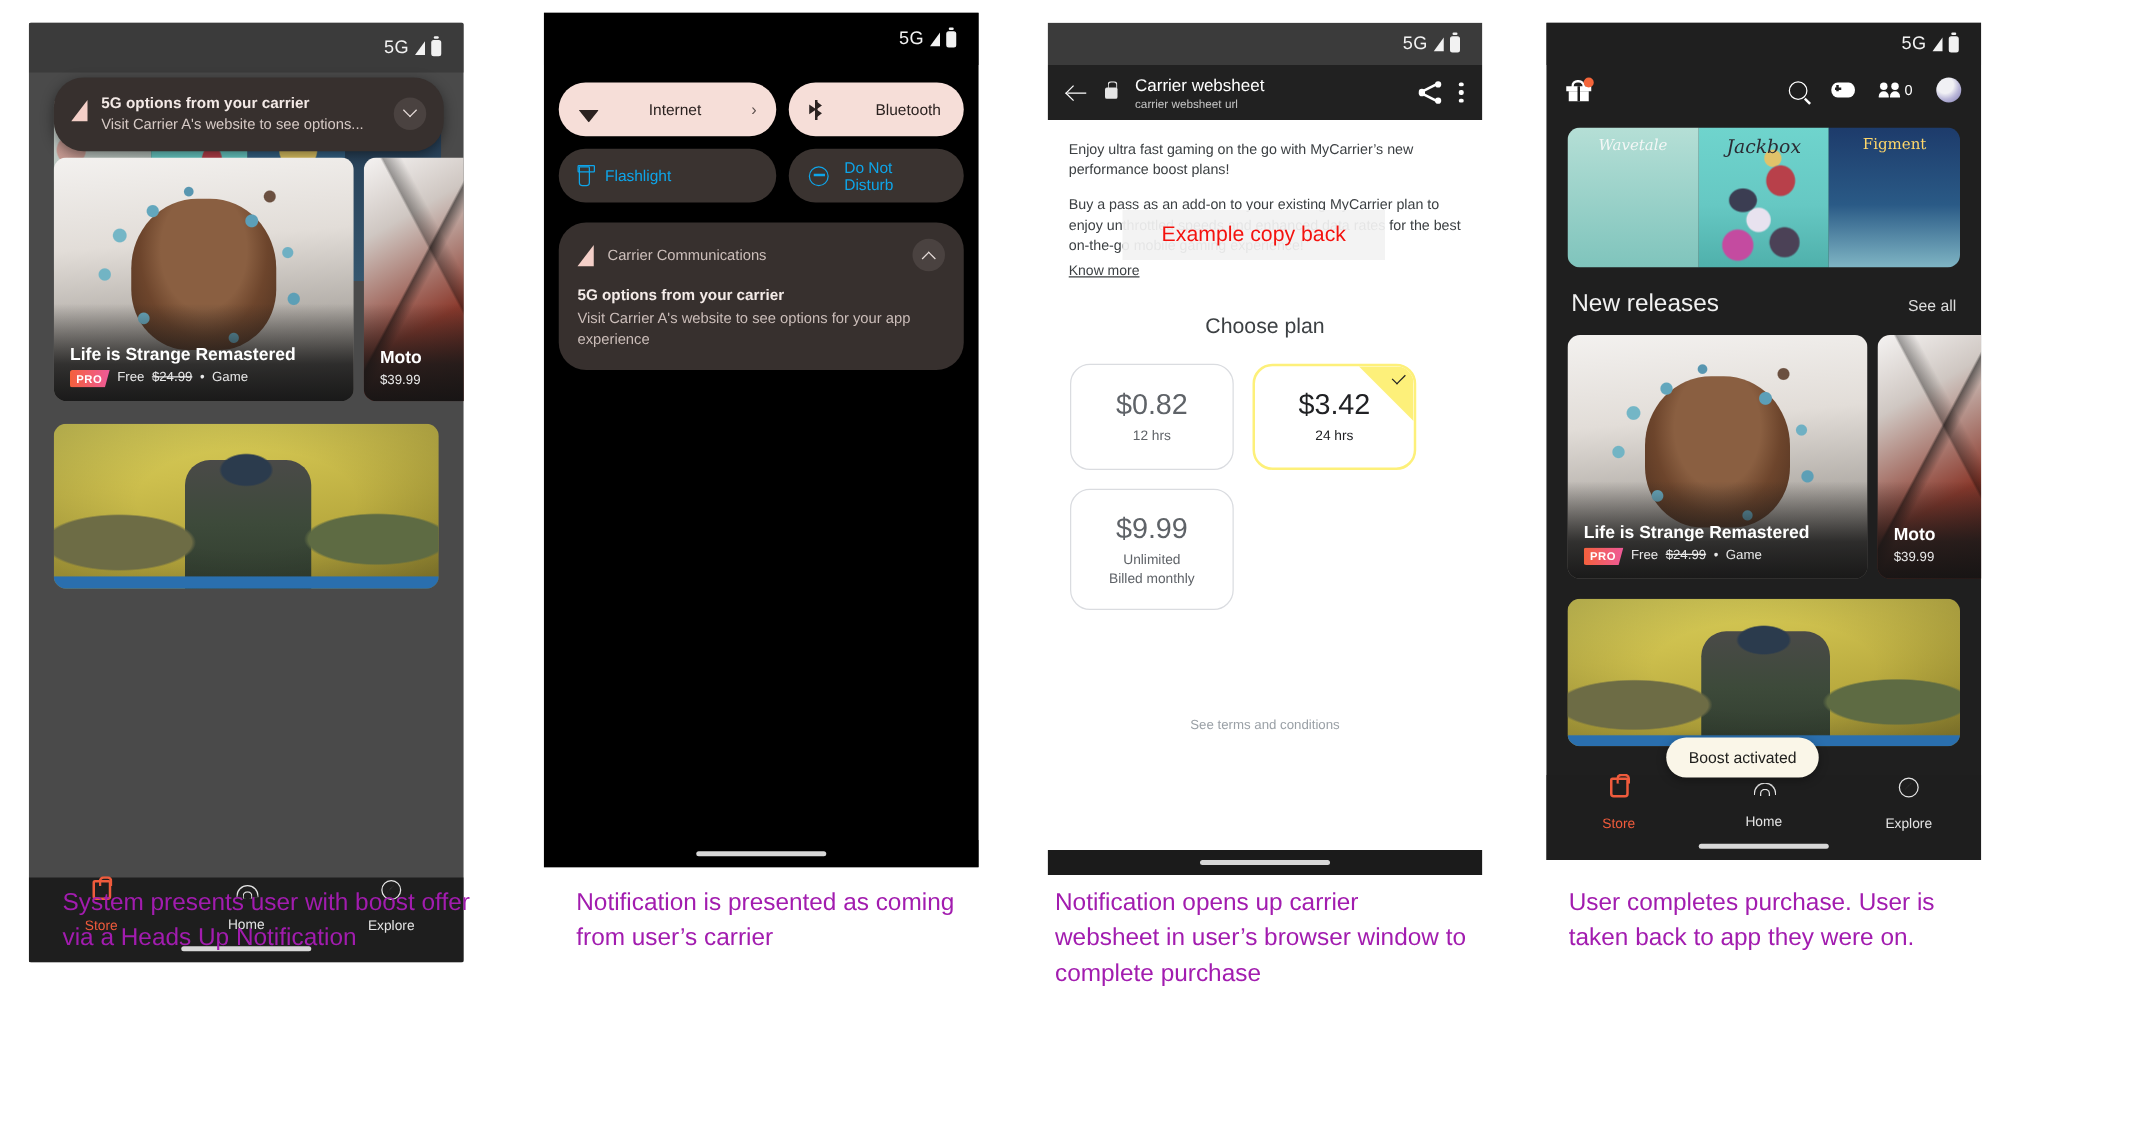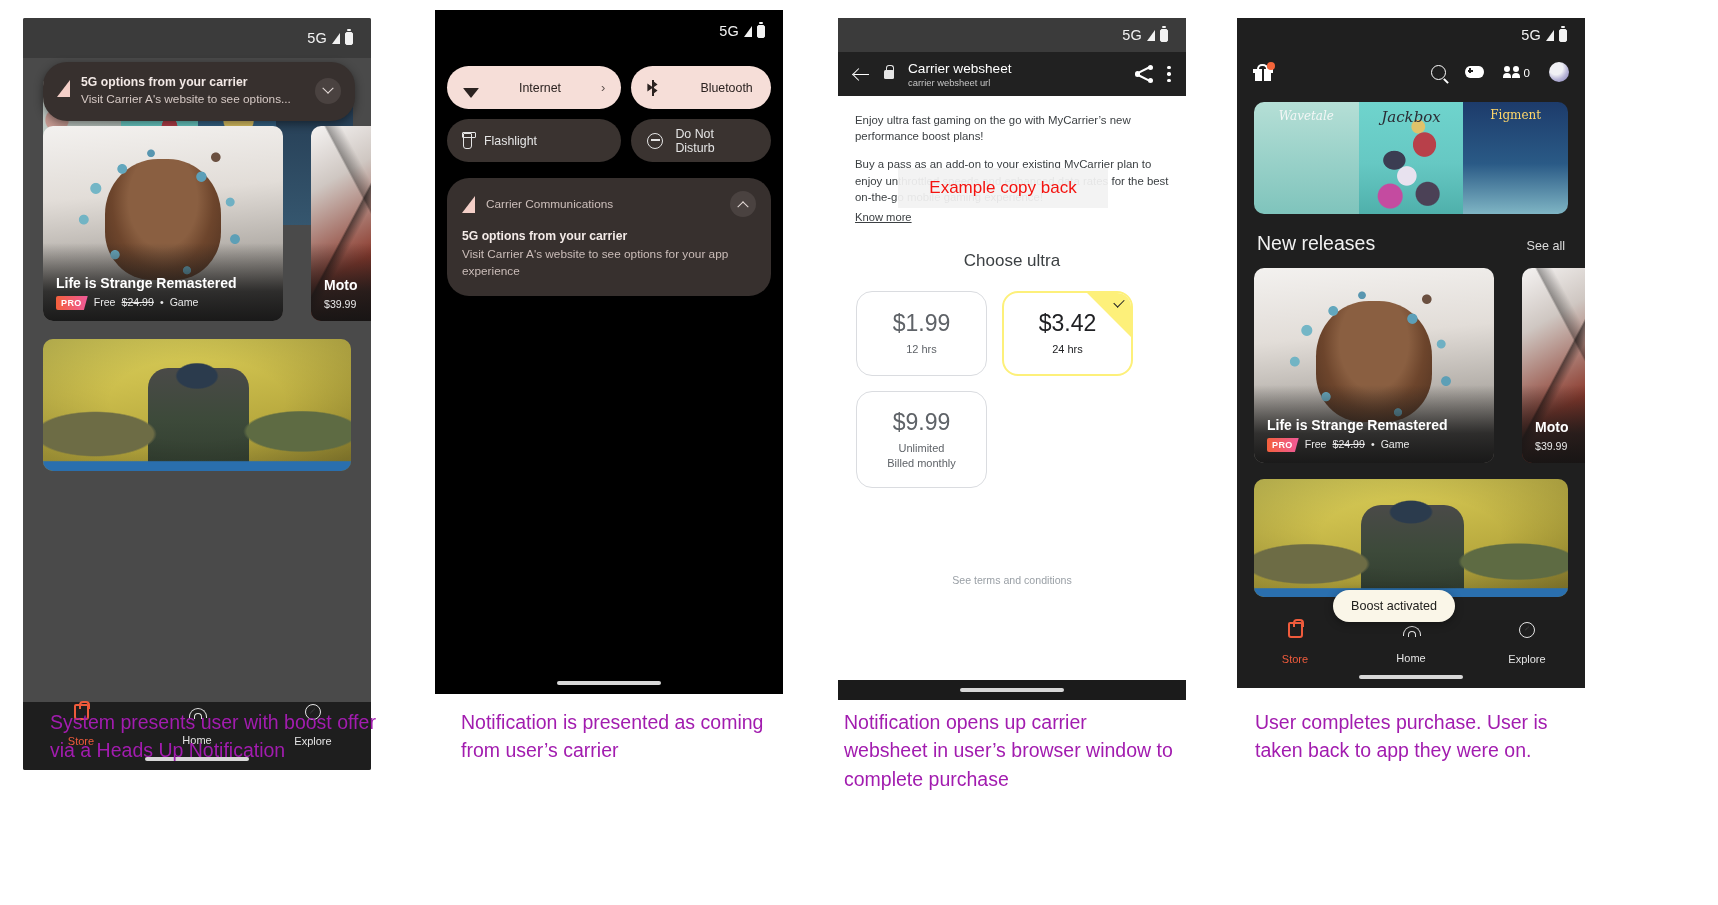--- a/index.html
+++ b/index.html
@@ -78,21 +78,21 @@
   .hun-body { color: #d6c9c5; font-size: 11.8px; margin-top: 3px; white-space: nowrap; overflow: hidden; text-overflow: ellipsis; }
   .hun-chev { width: 26px; height: 26px; border-radius: 50%; background: #4a4240; display: flex; align-items: center; justify-content: center; flex: none; margin-top: 3px; }
   .chev { width: 8px; height: 8px; border-right: 1.8px solid #e5dbd8; border-bottom: 1.8px solid #e5dbd8; }
   .chev.down { transform: rotate(45deg) translate(-2px,-2px); }
   .chev.up { transform: rotate(-135deg) translate(-2px,-2px); }
 
   .sec-head { display:flex; align-items:baseline; justify-content:space-between; padding: 0 20px; margin-top: 32px; }
   #p1 .sec-title { color:#f1f1f1; font-size: 19.5px; font-weight: 400; }
   #p1 .sec-link { color:#dcdcdc; font-size: 12.6px; }
 
-  .card-row { display: flex; gap: 28px; padding-left: 20px; margin-top: 13px; }
+  .card-row { display: flex; gap: 8px; padding-left: 20px; margin-top: 13px; }
   .game-card { width: 240px; height: 195px; border-radius: 10px; overflow: hidden; position: relative; flex: none; }
   .gc2 { width: 120px; }
   .lis-art { position:absolute; inset:0; background: linear-gradient(175deg,#f3f1ef 0%,#e2ddd8 35%,#9f9a94 78%,#6e6a66 100%); }
   .lis-art:before{content:"";position:absolute;left:26%;top:17%;width:48%;height:62%;border-radius:46% 46% 40% 40%;
     background: radial-gradient(ellipse at 50% 34%, #8a5f41 0 42%, #6d452c 62%, #4b2f1f 100%);}
   .lis-art:after{content:"";position:absolute;inset:0;
     background:
       radial-gradient(circle at 22% 32%, #74b6c6 0 2.2%, transparent 2.6%),
       radial-gradient(circle at 33% 22%, #63a7bd 0 2%, transparent 2.4%),
       radial-gradient(circle at 66% 26%, #5c9fb8 0 2.2%, transparent 2.6%),
@@ -143,21 +143,21 @@
   .gesture-bar { position:absolute; left:0; right:0; bottom:0; height:22px; background:#1e1e1e; display:flex; align-items:center; justify-content:center; }
   .gesture-pill { width: 104px; height: 3.6px; border-radius: 2px; background:#d8d8d8; }
 
   
   #p2 { left: 435px; top: 10px; }
   #p2 .screen { background:#000; height: 684px; }
   #p2 .statusbar { color:#f2f2f2; background:#000; height: 42px; }
   .qs-grid { display:grid; grid-template-columns: 1fr 1fr; gap: 10px; padding: 14px 12px 0 12px; }
   .qs-tile { height: 43px; border-radius: 22px; display:flex; align-items:center; padding: 0 16px; gap: 12px; }
   .qs-on { background:#f6ded8; color:#2b2220;gap:40px; }
-  .qs-off { background:#3a3330; color:#e5e5e5; }
+  .qs-off { background:#3a3330; color:#0ea5e9; }
   .qs-lbl { font-size: 12.4px; flex:1; }
   .qs-arrow { font-size: 13px; opacity:.75; }
   .ic-wifi { width:16px;height:11px;position:relative;flex:none; }
   .ic-wifi:before{content:"";position:absolute;left:0;top:0;width:16px;height:16px;border-radius:50%;
     background: currentColor; clip-path: polygon(50% 100%, 0 38%, 100% 38%);}
   .ic-bt { width:13px;height:16px;flex:none;position:relative;color:inherit; }
   .ic-bt:before{content:"";position:absolute;left:5px;top:0;width:2px;height:16px;background:currentColor;}
   .ic-bt:after{content:"";position:absolute;left:0;top:1px;width:12px;height:14px;
     background:currentColor;clip-path: polygon(0 22%, 85% 72%, 42% 100%, 42% 0, 85% 28%, 0 78%);}
   .ic-flash { width:9px;height:16px;border:1.6px solid currentColor;border-radius:1px 1px 3px 3px;flex:none;position:relative; }
@@ -432,30 +432,30 @@
             <i></i>
             <i></i>
             <i></i>
           </span>
       </div>
 
       <div class="ws-body">
         <div class="ws-p">Enjoy ultra fast gaming on the go with MyCarrier’s new performance boost plans!</div>
         <div class="ws-p">Buy a pass as an add-on to your existing MyCarrier plan to enjoy unthrottled speeds and enhanced data rates for the best on-the-go mobile gaming experience!</div>
         <a class="ws-link">Know more</a>
-        <div class="ws-h2">Choose ultra</div>
+        <div class="ws-h2">Choose plan</div>
       </div>
 
       <div class="example-stamp">
         <span>Example copy back</span>
       </div>
 
       <div class="plans">
         <div class="plan">
-          <div class="plan-price">$1.99</div>
+          <div class="plan-price">$0.82</div>
           <div class="plan-sub">12 hrs</div>
         </div>
         <div class="plan sel">
           <div class="plan-corner"></div>
           <div class="plan-check"></div>
           <div class="plan-price">$3.42</div>
           <div class="plan-sub">24 hrs</div>
         </div>
         <div class="plan tall">
           <div class="plan-price">$9.99</div>

